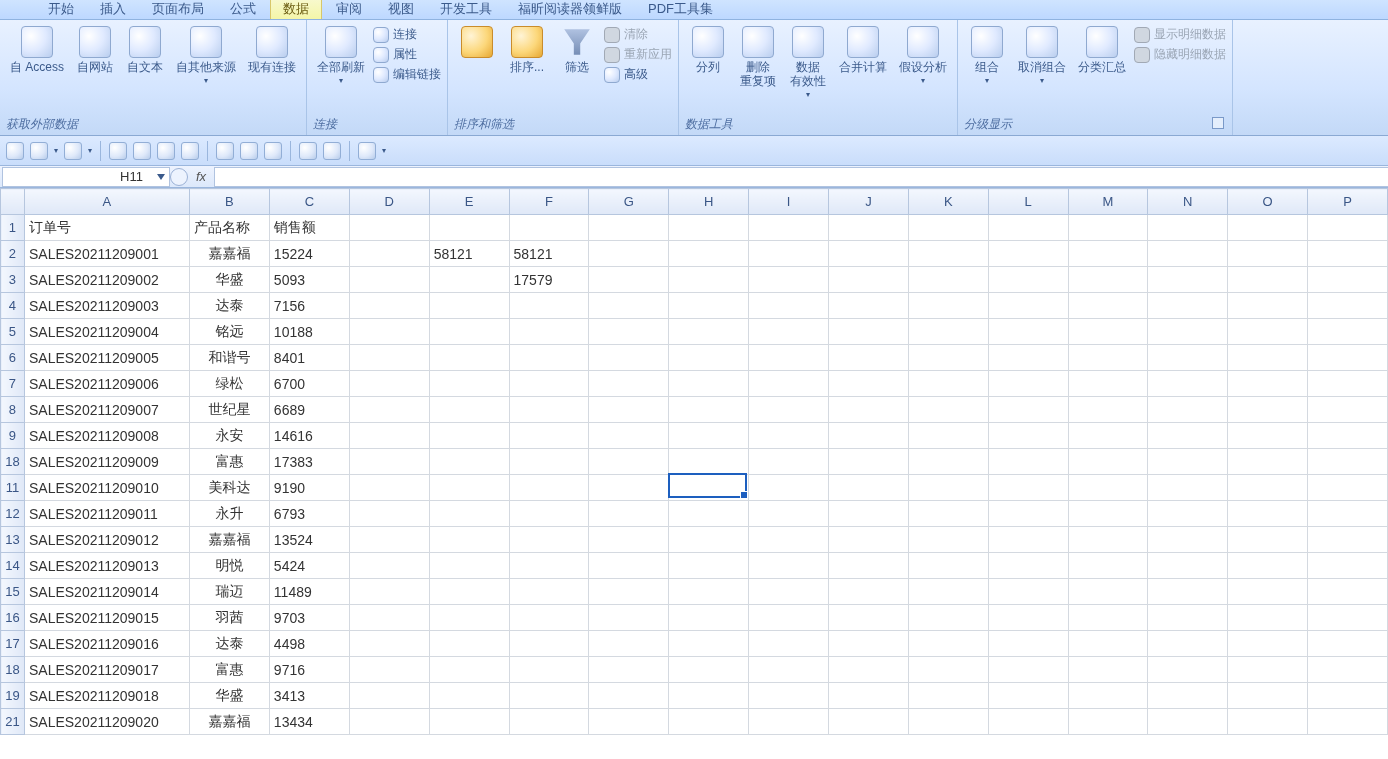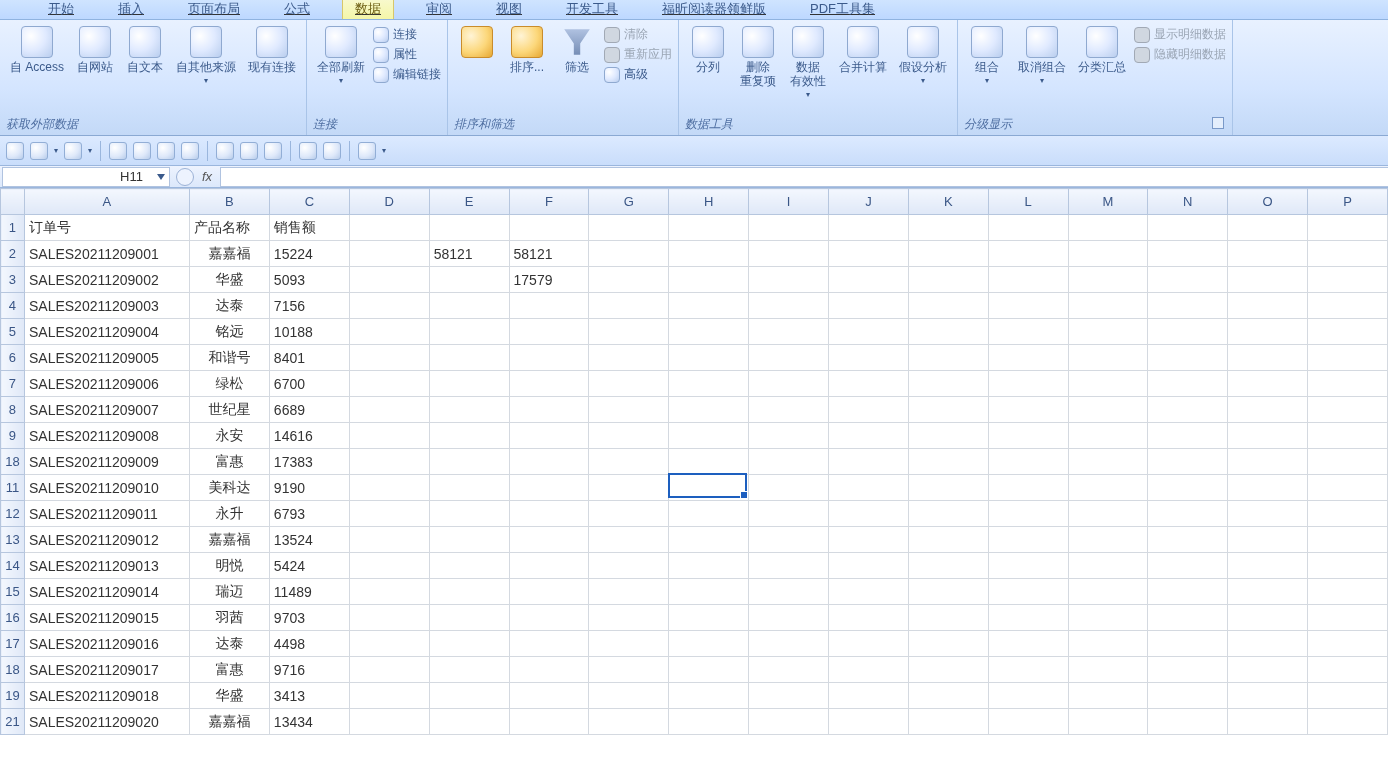--- a/index.html
+++ b/index.html
@@ -5,23 +5,22 @@
 * { box-sizing: border-box; margin: 0; padding: 0; font-family: "Microsoft YaHei", "SimSun", Arial, sans-serif; }
 body { background: #bfdbff; overflow: hidden; font-size: 13px; color: #333; }
 
 
 #tabs {
   height: 20px;
   background: linear-gradient(#cfe4ff,#bdd8ff);
   display: flex;
   align-items: flex-end;
   padding-left: 36px;
-  gap: 20px;
+  gap: 2px;
   border-bottom: 1px solid #8fb3e0;
-  text-decoration: underline;
 }
 .tab {
   padding: 2px 12px 1px;
   font-size: 13px;
   color: #3b5a8b;
   border-top-left-radius: 3px;
   border-top-right-radius: 3px;
   cursor: default;
   white-space: nowrap;
 }
@@ -134,21 +133,20 @@
   position: relative;
 }
 #namebox::after {
   content:""; position:absolute; right:4px; top:6px;
   border-left:4px solid transparent;
   border-right:4px solid transparent;
   border-top:6px solid #3b5a8b;
 }
 #fx-area {
   display:flex; align-items:center;
-  margin-left: 6px;
   gap: 8px;
 }
 #fx-area .fn { width:18px;height:18px;border-radius:50%;border:1px solid #9cb2d6; background:#edf3fe; display:flex;align-items:center;justify-content:center;font-size:10px;color:#999;}
 #fx-label { font-style: italic; font-size:13px; color:#555;}
 #formula-input {
   flex:1;
   height:20px;
   margin-left:8px;
   background:#fff;
   border:1px solid #b0c3e0;

